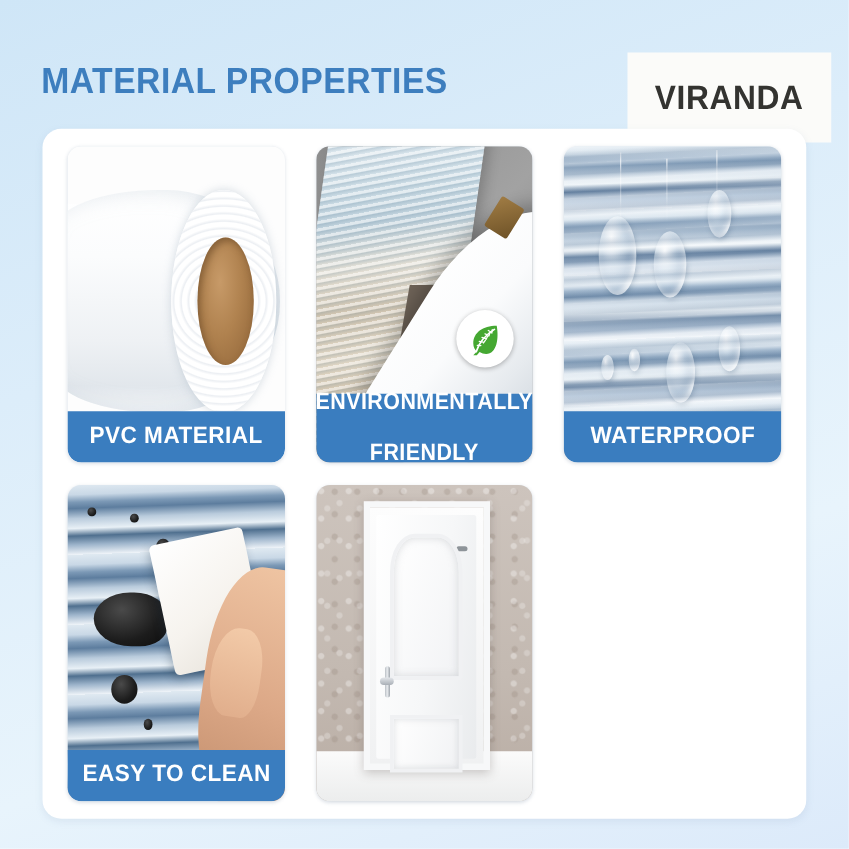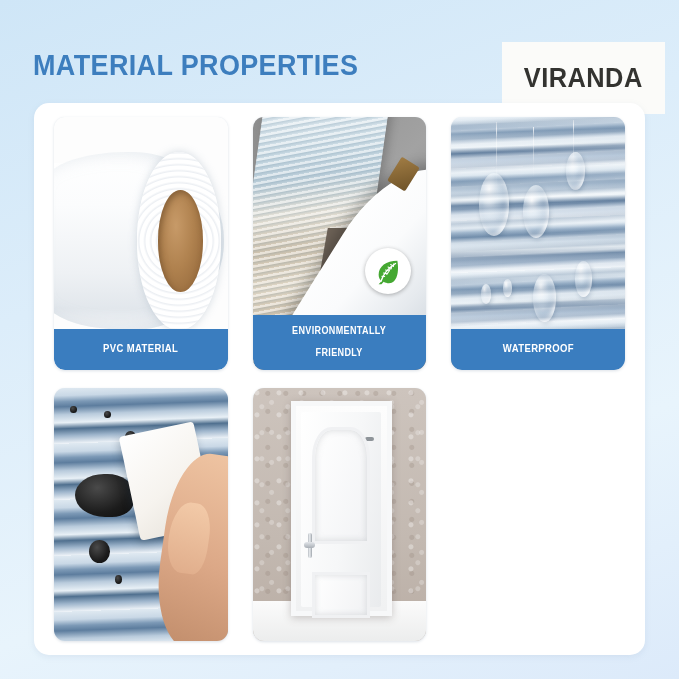--- a/index.html
+++ b/index.html
@@ -64,21 +64,21 @@
     overflow:hidden;
     background:#e8eef3;
     box-shadow:0 1px 3px rgba(60,90,120,.18);
   }
   .card-media{ position:absolute; inset:0; overflow:hidden; }
 
   .card-label{
     position:absolute; left:0; right:0; bottom:0;
     background:#3a7dbf;
     color:#fff;
-    font-size:10px; font-weight:bold;
+    font-size:19px; font-weight:bold;
     letter-spacing:.4px;
     text-align:center;
     display:flex; align-items:center; justify-content:center;
     line-height:1.08;
     padding:6px 4px;
     height:41px;
     border-radius:0 0 11px 11px;
   }
   .card-label.two-line{ height:55px; }
   .card-label span{ transform:scaleX(.95); display:block; }
@@ -433,20 +433,23 @@
       <div class="card-media m-clean">
         <div class="stain" style="left:12%;top:34%;width:34%;height:17%;border-radius:50% 46% 38% 52%"></div>
         <div class="stain" style="left:20%;top:60%;width:12%;height:9%"></div>
         <div class="stain" style="left:35%;top:74%;width:4%;height:3.5%"></div>
         <div class="stain" style="left:41%;top:17%;width:6%;height:5%"></div>
         <div class="stain" style="left:29%;top:9%;width:4%;height:3%"></div>
         <div class="stain" style="left:9%;top:7%;width:4%;height:3%"></div>
         <div class="cloth"></div>
         <div class="clean-hand"></div>
       </div>
+      <div class="card-label">
+        <span>EASY TO CLEAN</span>
+      </div>
     </div>
 
     <div class="card">
       <div class="card-media m-door">
         <div class="wall-tex"></div>
         <div class="baseboard"></div>
         <div class="door-frame">
           <div class="door-slab">
             <div class="door-latch"></div>
             <div class="door-panel-top"></div>

